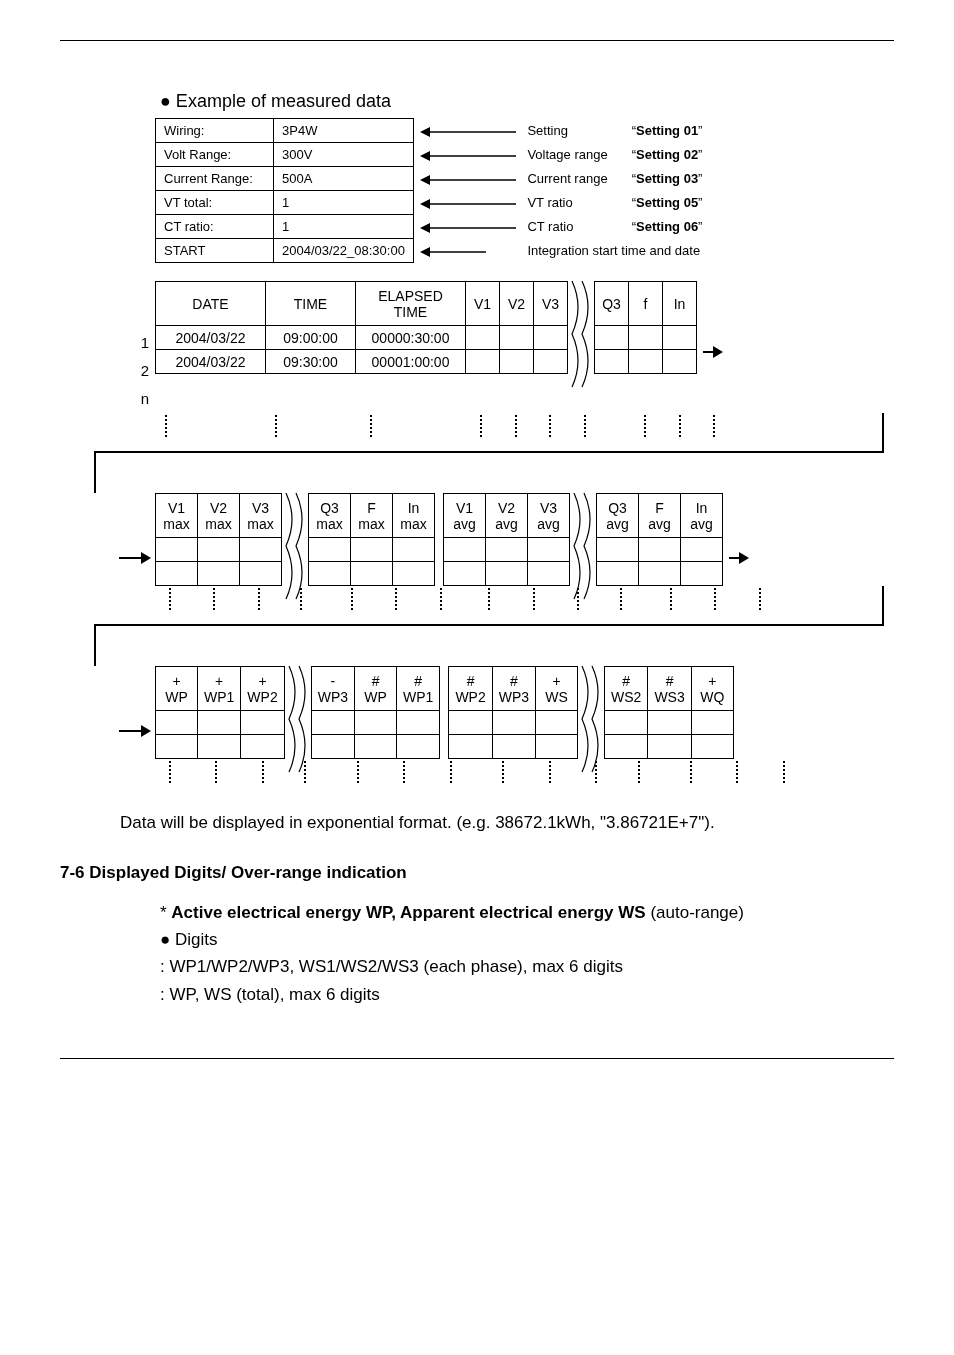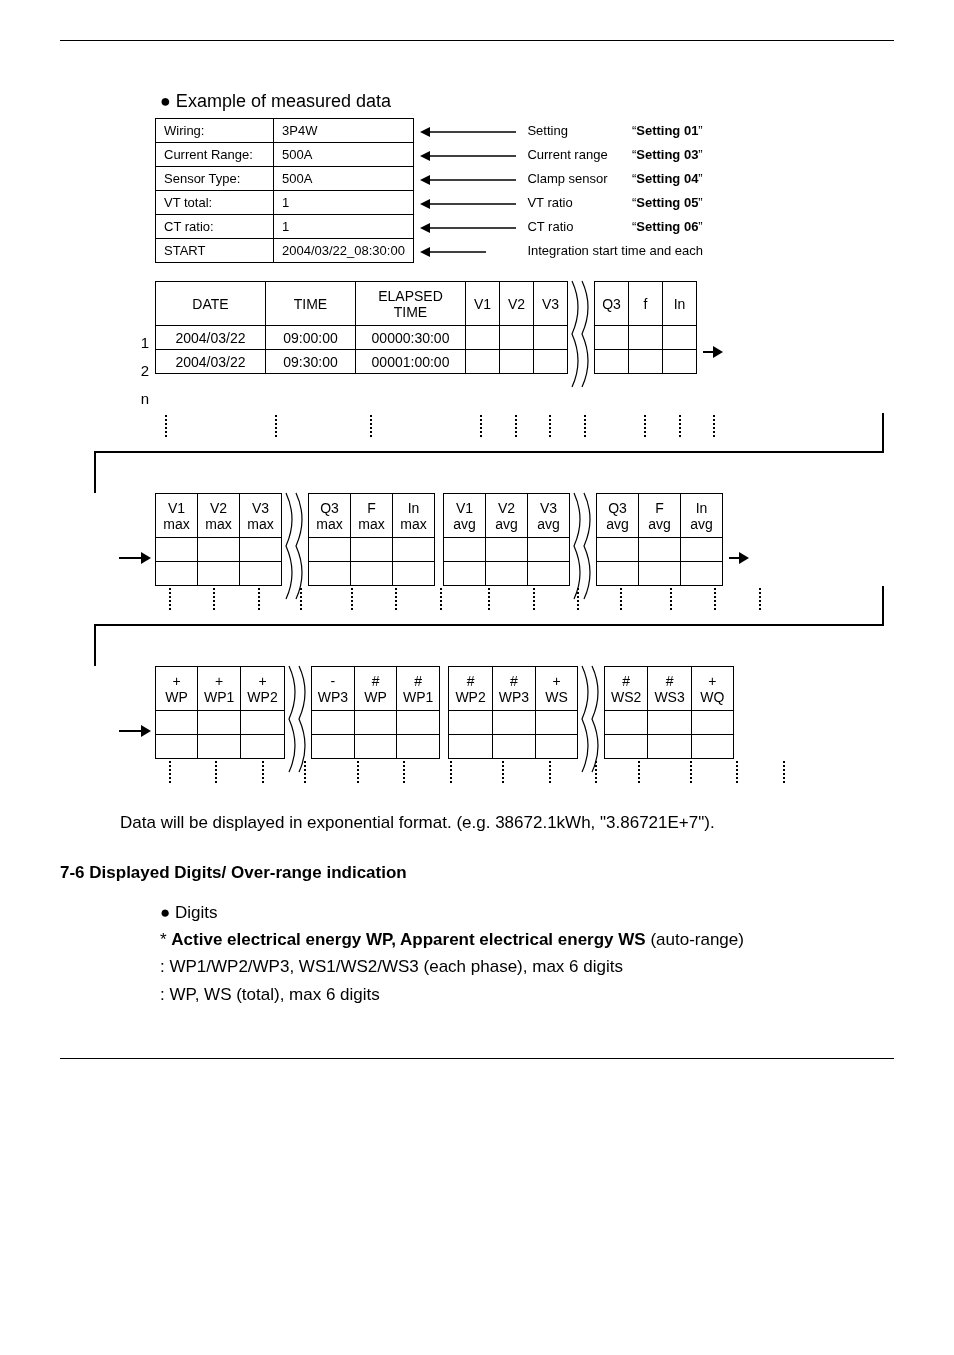--- a/index.html
+++ b/index.html
@@ -76,40 +76,40 @@
         <td style="width:118px">Wiring:</td>
         <td style="width:86px">3P4W</td>
         <td class="noborder arrow-cell"><svg class="arrow-svg" width="100" height="12">
             <line x1="8" y1="6" x2="98" y2="6" stroke="#000" stroke-width="1.4"></line>
             <polygon points="2,6 12,1 12,11" fill="#000"></polygon>
           </svg></td>
         <td class="noborder desc">Setting</td>
         <td class="noborder desc" style="padding-left:20px">“<span class="setting-ref">Setting 01</span>”</td>
       </tr>
       <tr>
+        <td style="width:118px">Volt Range:</td>
+        <td style="width:86px">300V</td>
+        <td class="noborder arrow-cell"><svg class="arrow-svg" width="100" height="12">
+            <line x1="8" y1="6" x2="98" y2="6" stroke="#000" stroke-width="1.4"></line>
+            <polygon points="2,6 12,1 12,11" fill="#000"></polygon>
+          </svg></td>
+        <td class="noborder desc">Voltage range</td>
+        <td class="noborder desc" style="padding-left:20px">“<span class="setting-ref">Setting 02</span>”</td>
+      </tr>
+      <tr>
         <td style="width:118px">Current Range:</td>
         <td style="width:86px">500A</td>
         <td class="noborder arrow-cell"><svg class="arrow-svg" width="100" height="12">
             <line x1="8" y1="6" x2="98" y2="6" stroke="#000" stroke-width="1.4"></line>
             <polygon points="2,6 12,1 12,11" fill="#000"></polygon>
           </svg></td>
         <td class="noborder desc">Current range</td>
         <td class="noborder desc" style="padding-left:20px">“<span class="setting-ref">Setting 03</span>”</td>
       </tr>
       <tr>
-        <td style="width:118px">Sensor Type:</td>
-        <td style="width:86px">500A</td>
-        <td class="noborder arrow-cell"><svg class="arrow-svg" width="100" height="12">
-            <line x1="8" y1="6" x2="98" y2="6" stroke="#000" stroke-width="1.4"></line>
-            <polygon points="2,6 12,1 12,11" fill="#000"></polygon>
-          </svg></td>
-        <td class="noborder desc">Clamp sensor</td>
-        <td class="noborder desc" style="padding-left:20px">“<span class="setting-ref">Setting 04</span>”</td>
-      </tr>
-      <tr>
         <td style="width:118px">VT total:</td>
         <td style="width:86px">1</td>
         <td class="noborder arrow-cell"><svg class="arrow-svg" width="100" height="12">
             <line x1="8" y1="6" x2="98" y2="6" stroke="#000" stroke-width="1.4"></line>
             <polygon points="2,6 12,1 12,11" fill="#000"></polygon>
           </svg></td>
         <td class="noborder desc">VT ratio</td>
         <td class="noborder desc" style="padding-left:20px">“<span class="setting-ref">Setting 05</span>”</td>
       </tr>
       <tr>
@@ -122,21 +122,21 @@
         <td class="noborder desc">CT ratio</td>
         <td class="noborder desc" style="padding-left:20px">“<span class="setting-ref">Setting 06</span>”</td>
       </tr>
       <tr>
         <td>START</td>
         <td style="white-space:nowrap">2004/03/22_08:30:00</td>
         <td class="noborder arrow-cell"><svg class="arrow-svg" width="70" height="12">
             <line x1="8" y1="6" x2="68" y2="6" stroke="#000" stroke-width="1.4"></line>
             <polygon points="2,6 12,1 12,11" fill="#000"></polygon>
           </svg></td>
-        <td class="noborder desc" colspan="2">Integration start time and each</td>
+        <td class="noborder desc" colspan="2">Integration start time and date</td>
       </tr>
     </tbody>
 </table>
 
 <div class="row-wrap">
   <div class="row-nums">
     <div style="height:48px"></div>
     <div>1</div>
     <div>2</div>
     <div>n</div>
@@ -450,21 +450,21 @@
   <span class="dotted-v" style="margin-left:46px"></span>
   <span class="dotted-v" style="margin-left:40px"></span>
   <span class="dotted-v" style="margin-left:40px"></span>
 </div>
 
 <div class="note">Data will be displayed in exponential format. (e.g. 38672.1kWh, "3.86721E+7").</div>
 
 <div class="sect-title">7-6 Displayed Digits/ Over-range indication</div>
 
 <div class="bullets">
-  <div>● Digits</div>
   <div>
     <span>* </span><span class="star">Active electrical energy WP, Apparent electrical energy WS</span><span> (auto-range)</span>
   </div>
+  <div>● Digits</div>
   <div>: WP1/WP2/WP3, WS1/WS2/WS3 (each phase), max 6 digits</div>
   <div>: WP, WS (total), max 6 digits</div>
 </div>
 
 <div class="bottom-rule"></div>
 
 </body></html>

